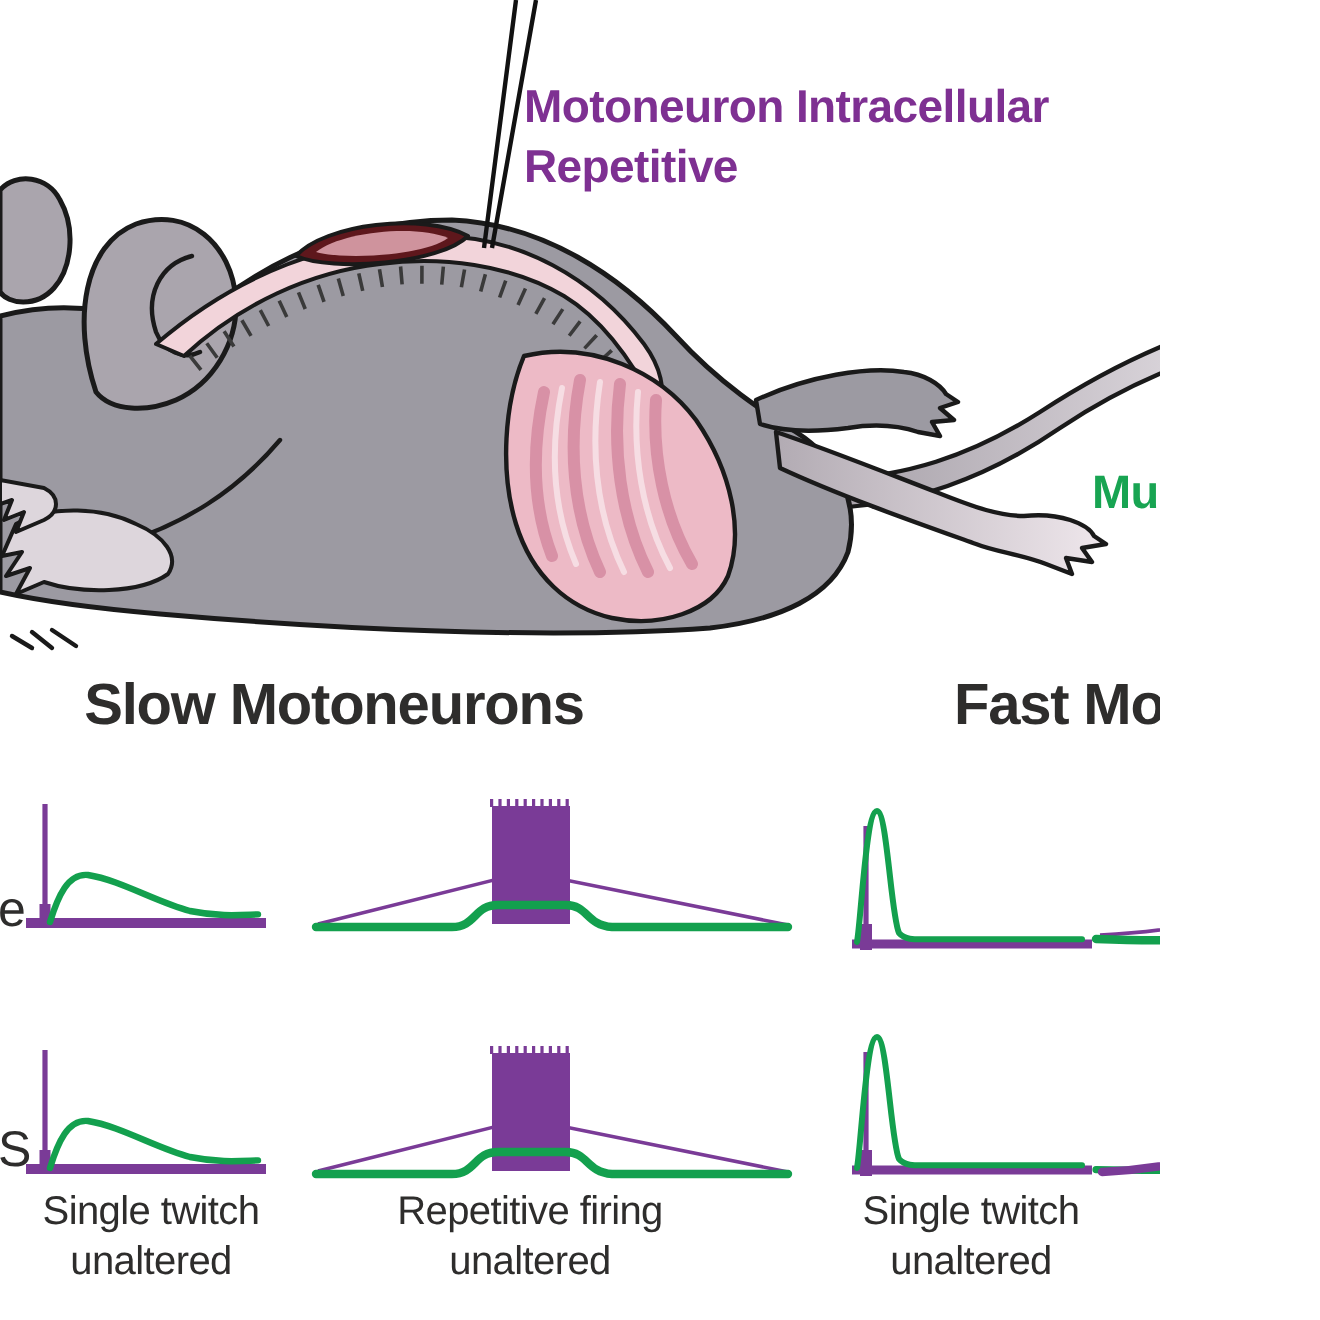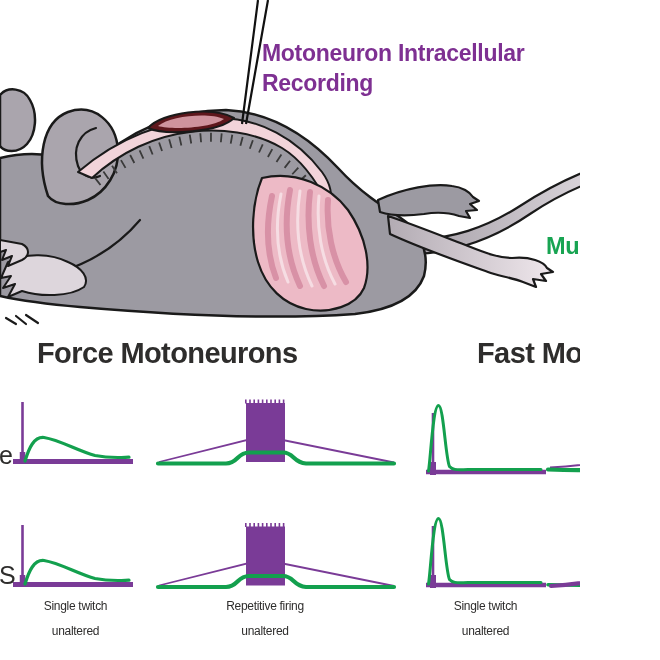--- a/index.html
+++ b/index.html
@@ -18,21 +18,21 @@
     left:546px; top:233px; font-size:23.5px;
     color:var(--label_green); font-weight:600; letter-spacing:-0.3px;
   }
   .hdr { top:337px; font-size:29px; letter-spacing:-0.6px; color:#2e2d2c; font-weight:600; }
   .hdr-slow { left:37px; width:260px; text-align:center; }
   .hdr-fast { left:477px; }
   .rowfrag { left:-1px; font-size:25px; color:#2e2d2c; }
   .rowfrag-1 { top:441px; }
   .rowfrag-2 { top:561px; }
   .cap {
-    top:594px; font-size:12px; line-height:25px; text-align:center;
+    top:594px; font-size:20px; line-height:25px; text-align:center;
     color:#2e2d2c; letter-spacing:-0.3px;
   }
   .cap1 { left:3px;   width:145px; }
   .cap2 { left:175px; width:180px; }
   .cap3 { left:413px; width:145px; }
   .cap4 { left:590px; width:172px; }
 
   svg { position:absolute; left:0; top:0; }
 
   
@@ -118,21 +118,21 @@
          C447,212 436,212 424,214 C408,216 392,216 380,212 Z"></path>
     <path class="ink limb" fill="url(#legGrad)" d="M388,216 C412,224 442,236 468,246 C488,254 500,258 512,258
          C530,256 544,262 547,268 L553,272 L541,274 L546,281 L533,279
          L536,287 L523,282 C510,277 498,276 488,272 C460,262 420,248 390,234 Z"></path>
 
     <path class="wire" d="M258,0 L242,124 M268,0 L246,124"></path>
   </svg>
 
   <div class="abs label-recording nowrap">
     <div>Motoneuron Intracellular</div>
-    <div>Recording</div>
+    <div>Repetitive</div>
   </div>
   <div class="abs label-muscle nowrap">Muscle Force</div>
 
   <svg width="660" height="660" viewBox="0 0 660 660">
 
     <g>
       <path class="tp" stroke-width="5" d="M13,461.5 H133"></path>
       <path class="tp" stroke-width="2.6" d="M22.5,462 V402"></path>
       <path class="tp" stroke-width="5.5" d="M22.5,464 V452"></path>
       <path class="tg" stroke-width="3.2" d="M25,461 C29,448 34,436.5 44,437.5 C60,440 78,451 95,455.5 C110,458.5 120,457.5 129,457.2"></path>
@@ -181,21 +181,21 @@
       <path class="tg" stroke-width="3" d="M428.5,584 C430.5,573 433,518.5 438.5,518.5 C443.5,518.5 445.5,571 449.5,579.5
            C453,583.5 458,582.6 468,582.6 H541"></path>
     </g>
 
     <g>
       <path class="tg" stroke-width="3.6" d="M548,584.8 C585,585.6 625,585 662,584"></path>
       <path class="tp" stroke-width="4.2" stroke-linecap="round" d="M551,586 C575,585 592,581.5 607,577.5 C622,574.3 642,573.6 662,573.3"></path>
     </g>
   </svg>
 
-  <div class="abs hdr hdr-slow nowrap">Force Motoneurons</div>
+  <div class="abs hdr hdr-slow nowrap">Slow Motoneurons</div>
   <div class="abs hdr hdr-fast nowrap">Fast Motoneurons</div>
 
   <div class="abs rowfrag rowfrag-1">e</div>
   <div class="abs rowfrag rowfrag-2">S</div>
 
   <div class="abs cap cap1">
     <div>Single twitch</div>
     <div>unaltered</div>
   </div>
   <div class="abs cap cap2">

